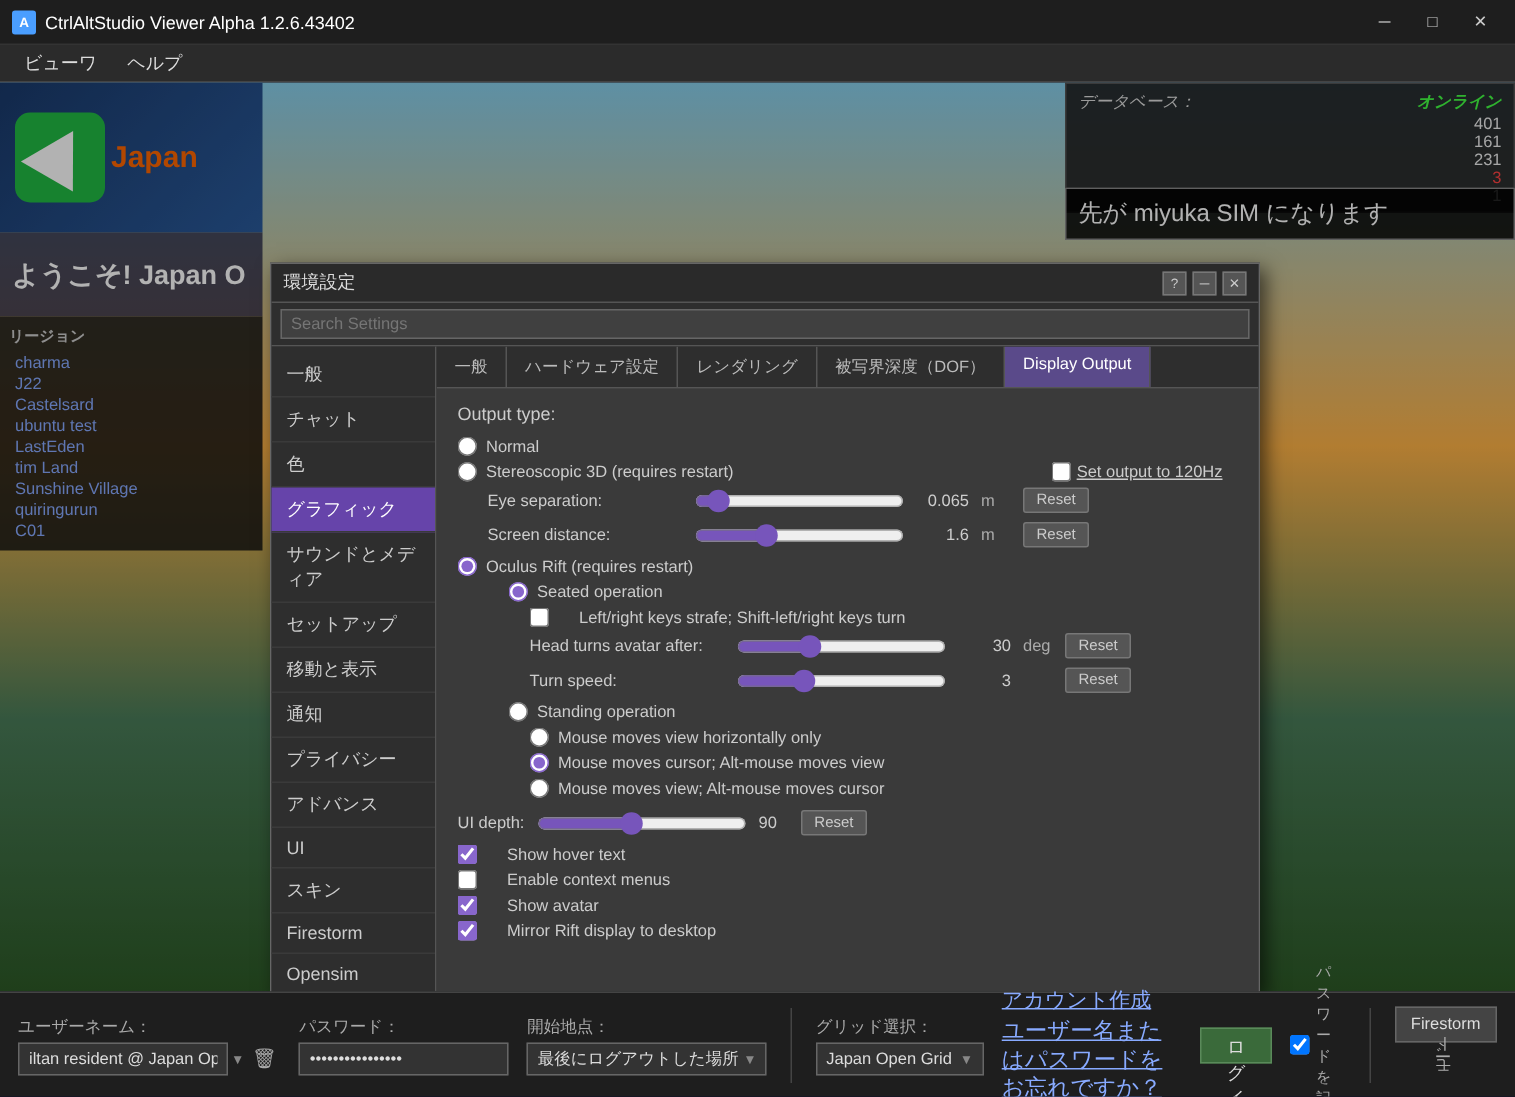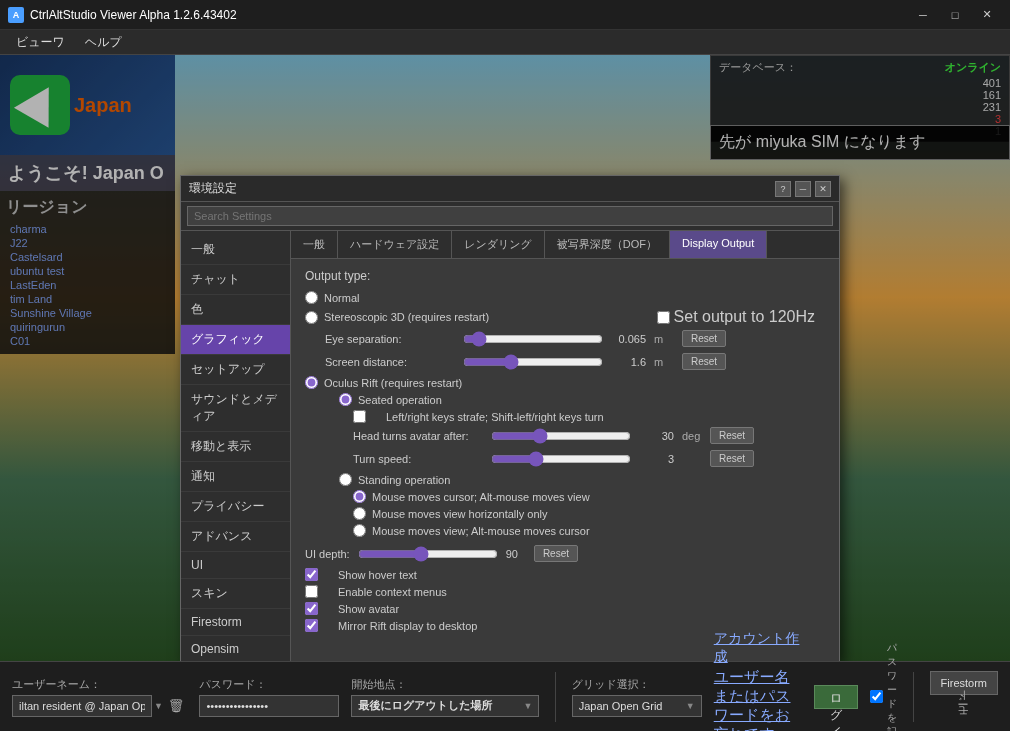--- a/index.html
+++ b/index.html
@@ -89,20 +89,21 @@
       width: 300px;
       background: rgba(30,30,30,0.9);
       border: 1px solid #555;
       padding: 4px 8px;
       z-index: 5;
     }
     .db-header {
       display: flex;
       justify-content: space-between;
       margin-bottom: 2px;
+      font-style: italic;
     }
     .db-label { color: #ddd; font-size: 11px; }
     .db-online { color: #44ff44; font-size: 11px; font-weight: bold; }
     .db-row {
       display: flex;
       justify-content: flex-end;
       color: #ccc;
       font-size: 11px;
     }
     .db-row .num { color: #eee; min-width: 40px; text-align: right; }
@@ -165,21 +166,21 @@
       font-weight: bold;
     }
 
     
     #region-section {
       background: rgba(20,20,20,0.85);
       padding: 6px;
     }
     #region-title {
       color: #ccc;
-      font-size: 16px;
+      font-size: 10px;
       margin-bottom: 4px;
       font-weight: bold;
     }
     .region-item {
       color: #88aaff;
       font-size: 11px;
       padding: 1px 4px;
       cursor: pointer;
     }
 
@@ -524,21 +525,21 @@
 
   <div id="left-sidebar">
     <div id="logo-area">
       <div id="logo-icon">
         <div class="arrow"></div>
       </div>
       <div id="logo-text-area">
         <div class="japan-o">Japan</div>
       </div>
     </div>
-    <div style="padding:6px 8px; background:rgba(20,20,60,0.7);">
+    <div style="padding:16px 8px; background:rgba(20,20,60,0.7);">
       <div id="welcome-text">ようこそ! Japan O</div>
     </div>
     <div id="region-section">
       <div id="region-title">リージョン</div>
       <div class="region-item">charma</div>
       <div class="region-item">J22</div>
       <div class="region-item">Castelsard</div>
       <div class="region-item">ubuntu test</div>
       <div class="region-item">LastEden</div>
       <div class="region-item">tim Land</div>
@@ -565,22 +566,22 @@
       <input type="text" placeholder="Search Settings" style="">
     </div>
 
     <div id="dialog-body">
 
       <div id="dialog-nav">
         <div class="nav-item">一般</div>
         <div class="nav-item">チャット</div>
         <div class="nav-item">色</div>
         <div class="nav-item active">グラフィック</div>
+        <div class="nav-item">サウンドとメディア</div>
         <div class="nav-item">セットアップ</div>
-        <div class="nav-item">サウンドとメディア</div>
         <div class="nav-item">移動と表示</div>
         <div class="nav-item">通知</div>
         <div class="nav-item">プライバシー</div>
         <div class="nav-item">アドバンス</div>
         <div class="nav-item">UI</div>
         <div class="nav-item">スキン</div>
         <div class="nav-item">Firestorm</div>
         <div class="nav-item">Opensim</div>
 
       </div>
@@ -602,21 +603,21 @@
           <div class="radio-row">
             <input type="radio" name="output-type" style="">
             <span>Normal</span>
           </div>
 
           <div style="display:flex;align-items:center;gap:6px;margin-bottom:4px;">
             <input type="radio" name="output-type" style="">
             <span style="color:#ccc;font-size:11px;">Stereoscopic 3D (requires restart)</span>
             <div style="display:flex;align-items:center;gap:4px;margin-left:auto;margin-right:10px;">
               <input type="checkbox" style="">
-              <span style="color:#ccc;font-size:16px;">Set output to 120Hz</span>
+              <span style="color:#ccc;font-size:11px;text-decoration:underline;">Set output to 120Hz</span>
             </div>
           </div>
 
           <div class="slider-row">
             <label>Eye separation:</label>
             <input type="range" min="0" max="1" step="0.001" value="0.065" style="">
             <span class="slider-val">0.065</span>
             <span class="unit">m</span>
             <button class="reset-btn">Reset</button>
           </div>
@@ -659,26 +660,26 @@
             <span class="unit"></span>
             <button class="reset-btn">Reset</button>
           </div>
 
           <div class="radio-row indent1">
             <input type="radio" name="oculus-op" style="">
             <span>Standing operation</span>
           </div>
 
           <div class="radio-row indent2">
+            <input type="radio" name="mouse-op" style="">
+            <span>Mouse moves view horizontally only</span>
+          </div>
+          <div class="radio-row indent2">
             <input type="radio" name="mouse-op" checked="" style="">
             <span>Mouse moves cursor; Alt-mouse moves view</span>
-          </div>
-          <div class="radio-row indent2">
-            <input type="radio" name="mouse-op" style="">
-            <span>Mouse moves view horizontally only</span>
           </div>
           <div class="radio-row indent2">
             <input type="radio" name="mouse-op" style="">
             <span>Mouse moves view; Alt-mouse moves cursor</span>
           </div>
 
           <div class="ui-depth-row" style="margin-top:8px;">
             <span>UI depth:</span>
             <input type="range" min="0" max="200" value="90" style="width: 140px; accent-color: rgb(119, 85, 187);">
             <span>90</span>
@@ -719,33 +720,33 @@
   </div>
 
   <div class="field-group">
     <div class="field-label">パスワード：</div>
     <input type="password" class="login-input password" value="••••••••••••••••" style="">
   </div>
 
   <div class="field-group">
     <div class="field-label">開始地点：</div>
     <div style="display:flex;align-items:center;gap:2px;">
-      <div class="dropdown-input" style="width:188px;font-weight:bold;">
+      <div class="dropdown-input" style="width:160px;">
         <span>最後にログアウトした場所</span>
         <span class="dd-arrow">▼</span>
       </div>
     </div>
   </div>
 
   <div class="v-sep"></div>
 
   <div class="field-group">
     <div class="field-label">グリッド選択：</div>
     <div style="display:flex;align-items:center;gap:2px;">
-      <div class="dropdown-input" style="width:130px;">
+      <div class="dropdown-input" style="width:112px;">
         <span>Japan Open Grid</span>
         <span class="dd-arrow">▼</span>
       </div>
     </div>
   </div>
 
   <div class="account-links">
     <span class="account-link">アカウント作成</span>
     <span class="account-link" style="font-size:15px;">ユーザー名またはパスワードをお忘れですか？</span>
   </div>

